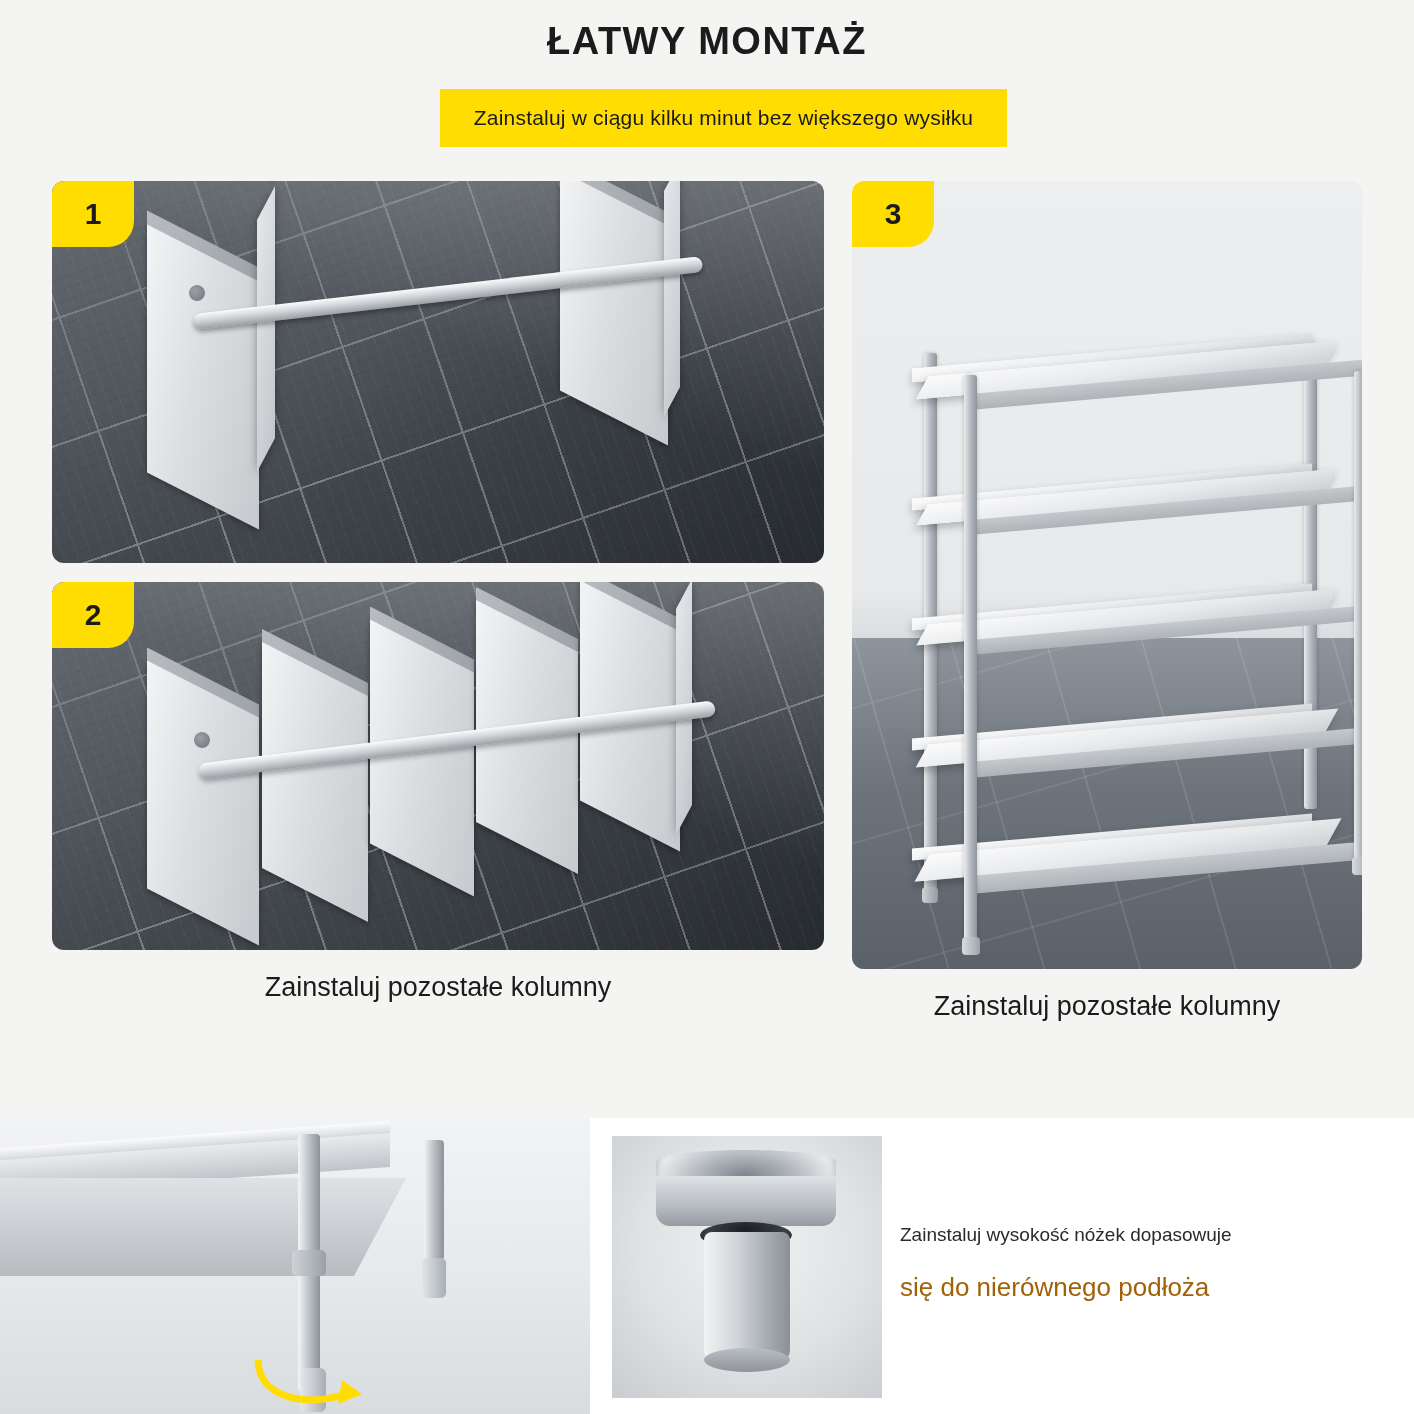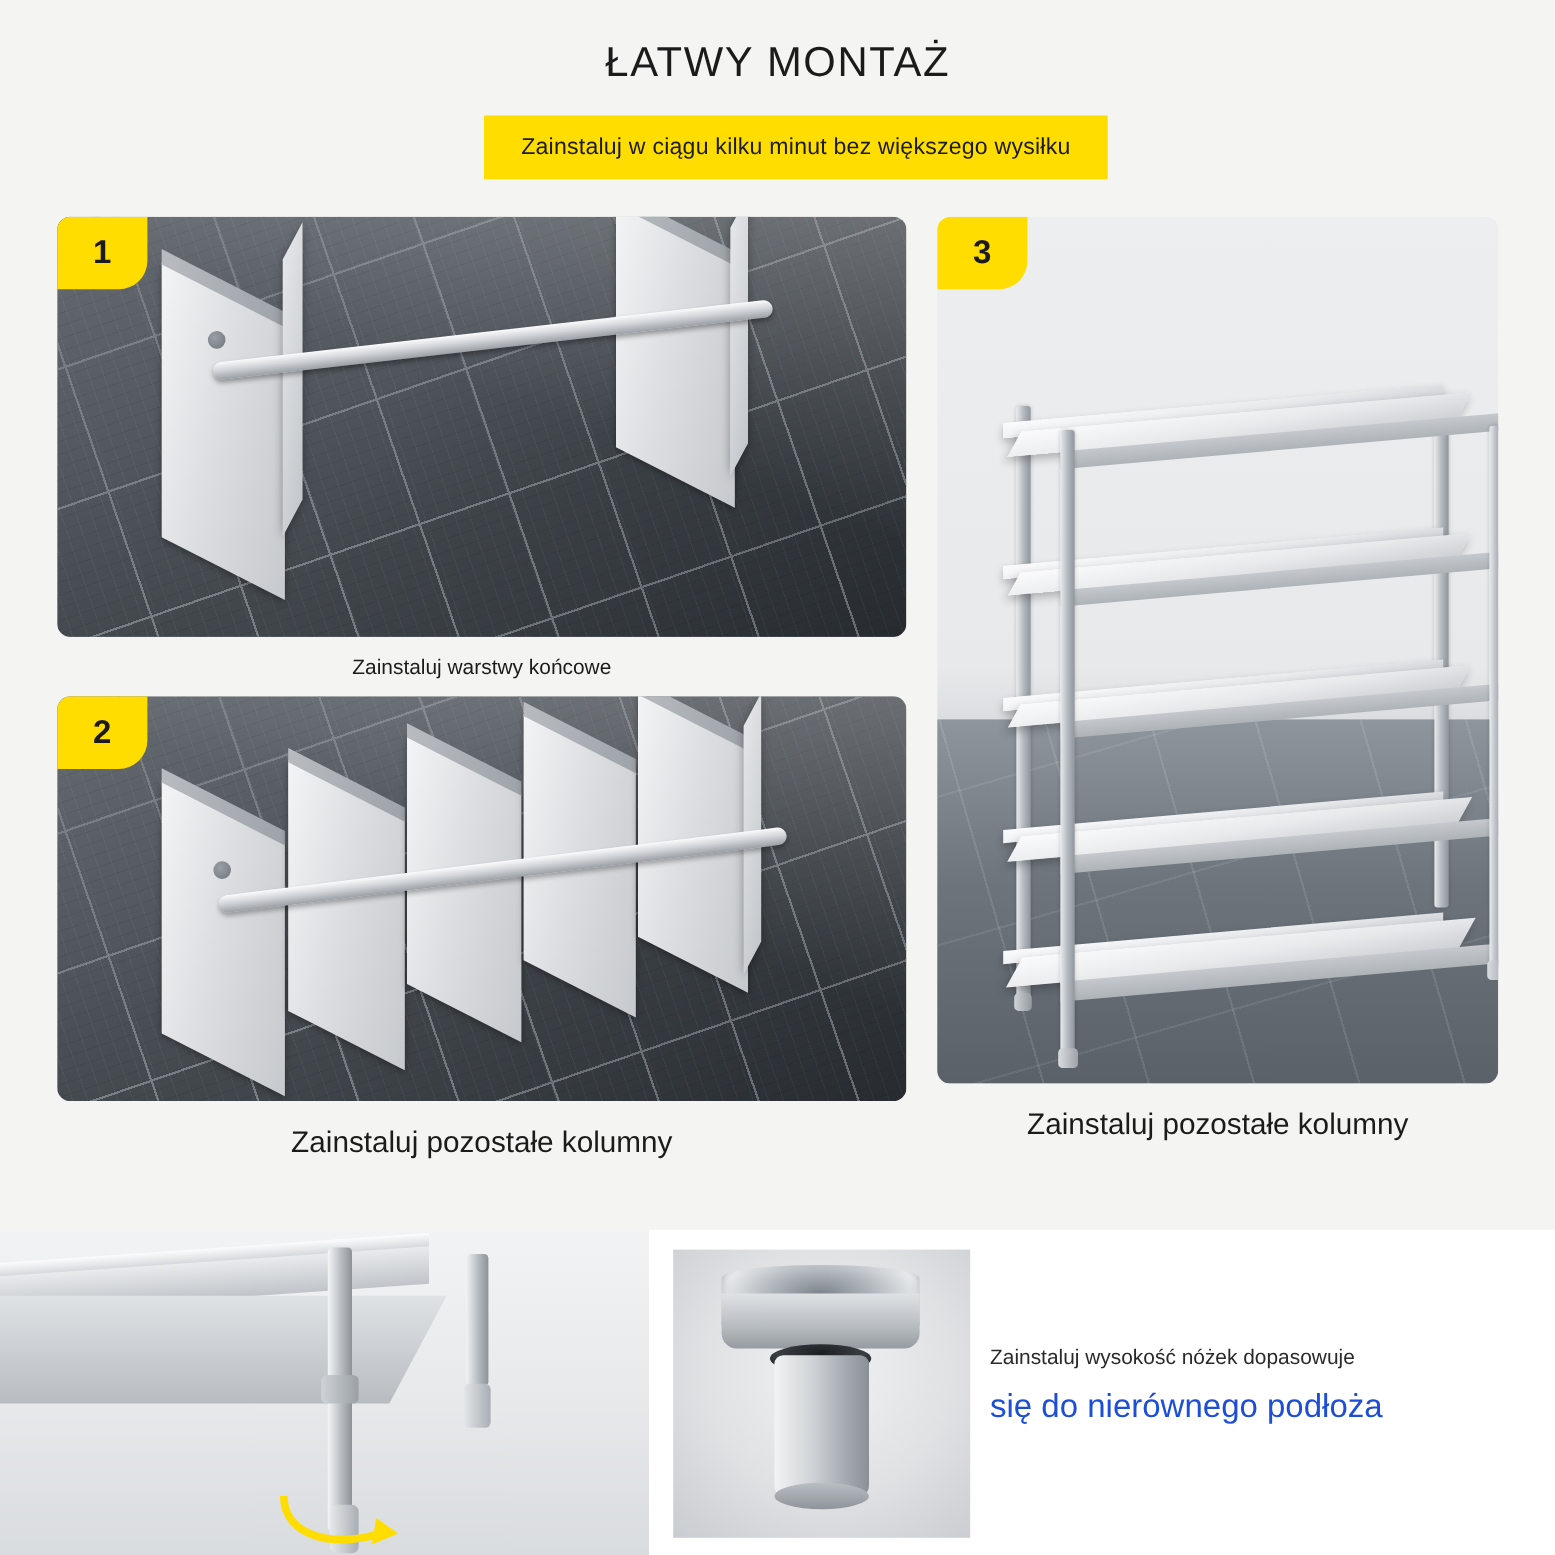--- a/index.html
+++ b/index.html
@@ -8,24 +8,24 @@
     background: #f4f4f2;
     font-family: "Liberation Sans", sans-serif;
     overflow: hidden;
     position: relative;
   }
 
   
   .page-title {
     text-align: center;
     font-size: 38px;
-    font-weight: 400;
+    font-weight: 700;
     letter-spacing: 1.5px;
     color: #1b1b1b;
-    padding-top: 36px;
+    padding-top: 20px;
   }
   .subtitle-wrap {
     display: flex;
     justify-content: center;
     margin-top: 26px;
     padding-left: 33px;
   }
   .subtitle {
     background: #ffdd00;
     color: #1b1b1b;
@@ -153,21 +153,21 @@
   .bottom-mid {
     position: absolute; left: 612px; top: 18px; width: 270px; height: 262px;
     overflow: hidden;
     background: radial-gradient(circle at 52% 42%, #f0f1f2 0%, #dfe1e3 55%, #c9ccd0 100%);
   }
   .foot-text {
     position: absolute;
     left: 900px; top: 106px; width: 480px;
   }
   .foot-l1 { font-size: 19px; color: #2a2a2a; }
-  .foot-l2 { font-size: 30px; color: #1d4ed8; margin-top: 16px; }
+  .foot-l2 { font-size: 26px; color: #a16207; margin-top: 26px; }
 
   
   .cap-cyl {
     position: absolute;
     border-radius: 50% / 18%;
   }
   .arrow-svg { position: absolute; }
 </style>
 </head>
 <body>
@@ -191,21 +191,20 @@
 
         <div class="mt-face" style="left:508px; top:15px; width:108px; height:222px; transform:skewY(27deg);"></div>
         <div class="mt-top" style="left:508px; top:4px; width:108px; height:13px; transform:skewY(27deg);"></div>
         <div class="mt-face" style="left:612px; top:-5px; width:16px; height:226px; transform:skewY(-62deg); background:linear-gradient(100deg,#e4e6e9,#c3c7cb);"></div>
 
         <div style="position:absolute; left:140px; top:104px; width:512px; height:16px; transform:rotate(-6.5deg); border-radius:9px; background:linear-gradient(180deg,#fbfbfc 0%,#d3d6da 45%,#9ba0a6 100%); box-shadow:0 3px 5px rgba(0,0,0,.35);"></div>
         <div style="position:absolute; left:137px; top:104px; width:16px; height:16px; transform:rotate(-6.5deg); border-radius:50%; background:radial-gradient(circle at 40% 35%, #9aa0a6, #6f757b);"></div>
       </div>
       <div class="badge">1</div>
     </div>
-    <div class="caption cap-small">Zainstaluj warstwy końcowe</div>
   </div>
 
   <div class="panel" style="grid-column:1; grid-row:2;">
     <div class="photo" style="height:368px;">
       <div class="stone"></div>
       <div class="stone-light"></div>
       <div class="art">
 
         <div class="mt-face" style="left:95px; top:105px; width:112px; height:230px; transform:skewY(27deg);"></div>
         <div class="mt-top" style="left:95px; top:94px; width:112px; height:13px; transform:skewY(27deg);"></div>

